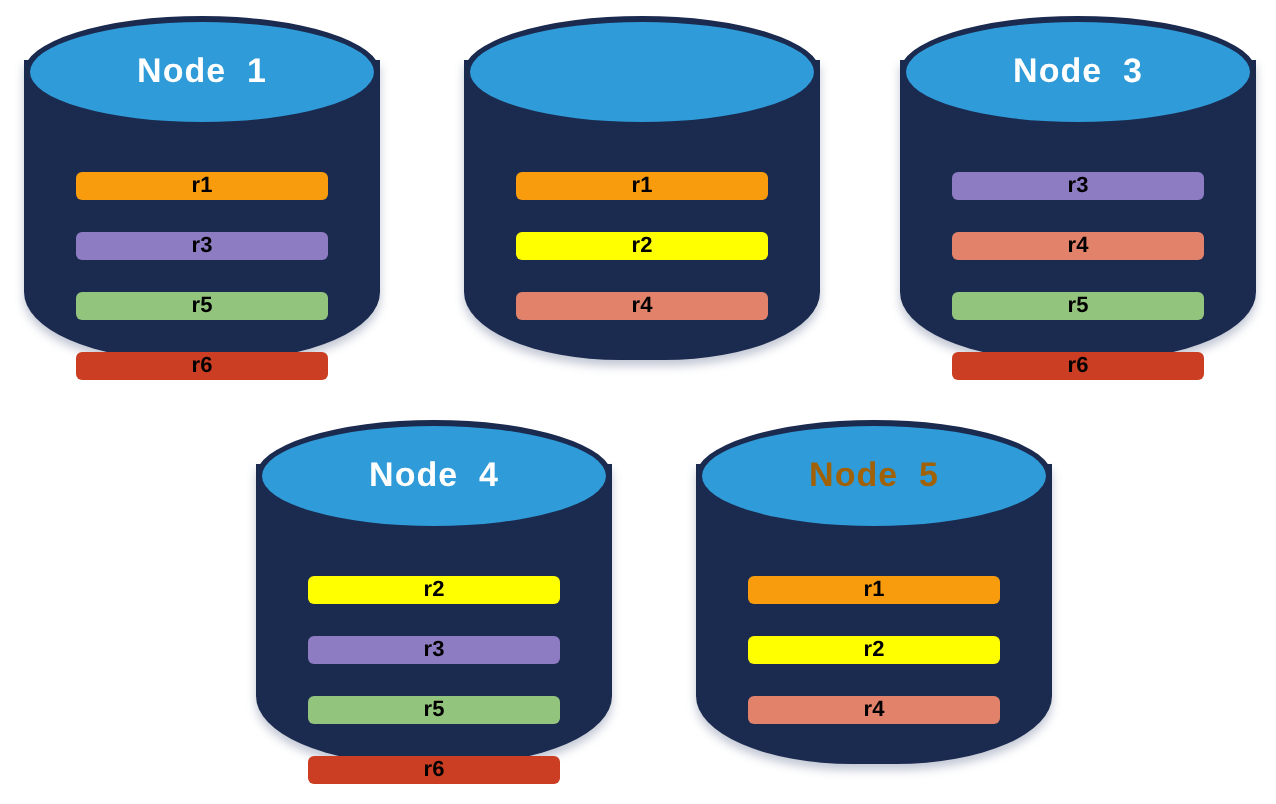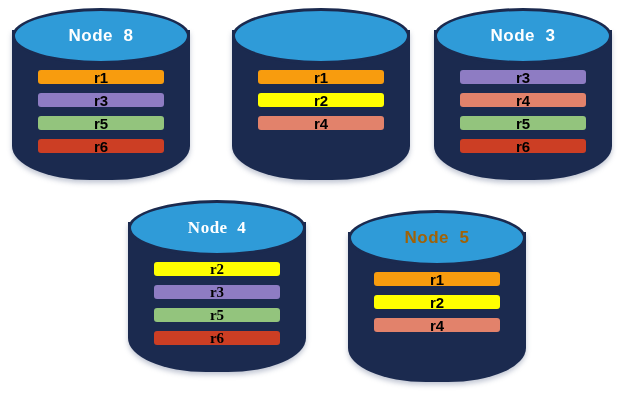--- a/index.html
+++ b/index.html
@@ -82,61 +82,62 @@
   }
 
   .bar {
     height: 14px;
     margin-bottom: 9px;
     border-radius: 3px;
     display: flex;
     align-items: center;
     justify-content: center;
     color: #000000;
-    font-size: 15px;
+    font-size: 11px;
     font-weight: bold;
     line-height: 1;
+    margin-top: 16px;
   }
 </style>
 </head>
 <body>
 
 <div id="diagram">
     <div class="node" style="left: 12px; top: 8px;">
       <div class="cyl-body" style="background: rgb(27, 42, 79);"></div>
       <div class="cyl-top" style="background: rgb(47, 155, 216);"></div>
-      <div class="node-label" style="color: rgb(255, 255, 255);">Node  8</div>
+      <div class="node-label" style="color: rgb(255, 255, 255);">Node  1</div>
       <div class="bars">
         <div class="bar" style="background: rgb(248, 156, 14);">r1</div>
         <div class="bar" style="background: rgb(142, 124, 195);">r3</div>
         <div class="bar" style="background: rgb(147, 196, 125);">r5</div>
         <div class="bar" style="background: rgb(204, 62, 36);">r6</div>
       </div>
     </div>
     <div class="node" style="left: 232px; top: 8px;">
       <div class="cyl-body" style="background: rgb(27, 42, 79);"></div>
       <div class="cyl-top" style="background: rgb(47, 155, 216);"></div>
       <div class="bars">
         <div class="bar" style="background: rgb(248, 156, 14);">r1</div>
         <div class="bar" style="background: rgb(255, 255, 0);">r2</div>
         <div class="bar" style="background: rgb(226, 130, 107);">r4</div>
       </div>
     </div>
-    <div class="node" style="left: 434px; top: 8px;">
+    <div class="node" style="left: 450px; top: 8px;">
       <div class="cyl-body" style="background: rgb(27, 42, 79);"></div>
       <div class="cyl-top" style="background: rgb(47, 155, 216);"></div>
       <div class="node-label" style="color: rgb(255, 255, 255);">Node  3</div>
       <div class="bars">
         <div class="bar" style="background: rgb(142, 124, 195);">r3</div>
         <div class="bar" style="background: rgb(226, 130, 107);">r4</div>
         <div class="bar" style="background: rgb(147, 196, 125);">r5</div>
         <div class="bar" style="background: rgb(204, 62, 36);">r6</div>
       </div>
     </div>
-    <div class="node" style="left: 128px; top: 200px; font-family: Liberation Serif, serif;">
+    <div class="node" style="left: 128px; top: 210px;">
       <div class="cyl-body" style="background: rgb(27, 42, 79);"></div>
       <div class="cyl-top" style="background: rgb(47, 155, 216);"></div>
       <div class="node-label" style="color: rgb(255, 255, 255);">Node  4</div>
       <div class="bars">
         <div class="bar" style="background: rgb(255, 255, 0);">r2</div>
         <div class="bar" style="background: rgb(142, 124, 195);">r3</div>
         <div class="bar" style="background: rgb(147, 196, 125);">r5</div>
         <div class="bar" style="background: rgb(204, 62, 36);">r6</div>
       </div>
     </div>

